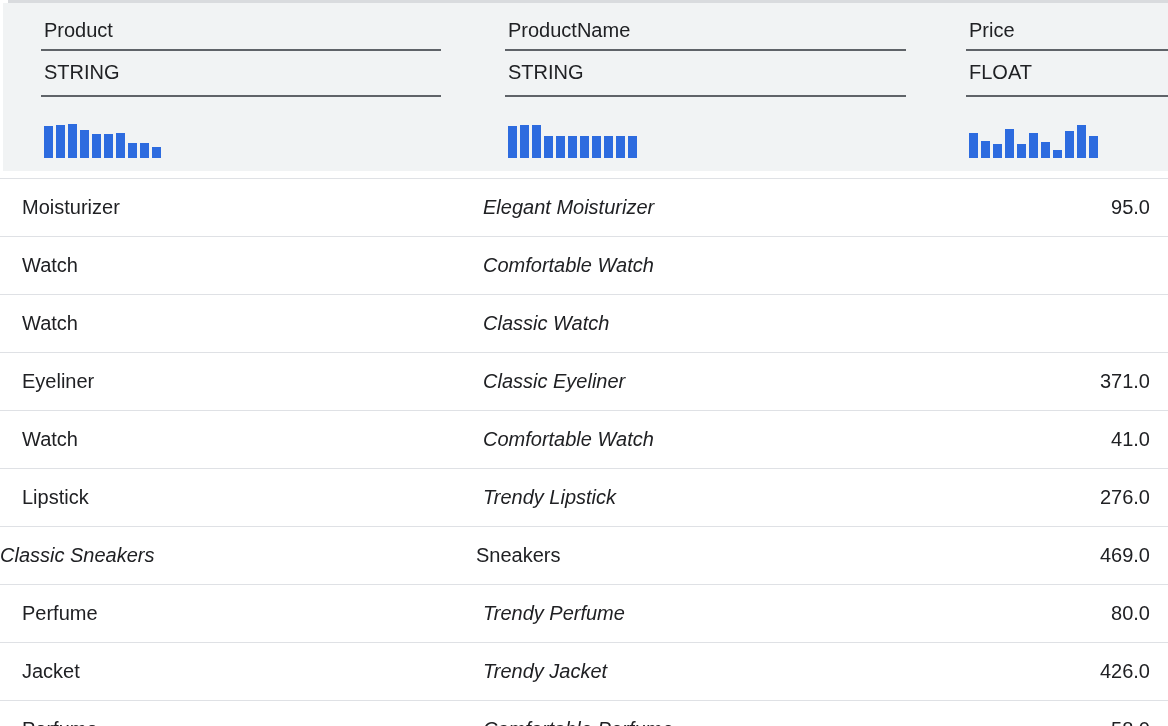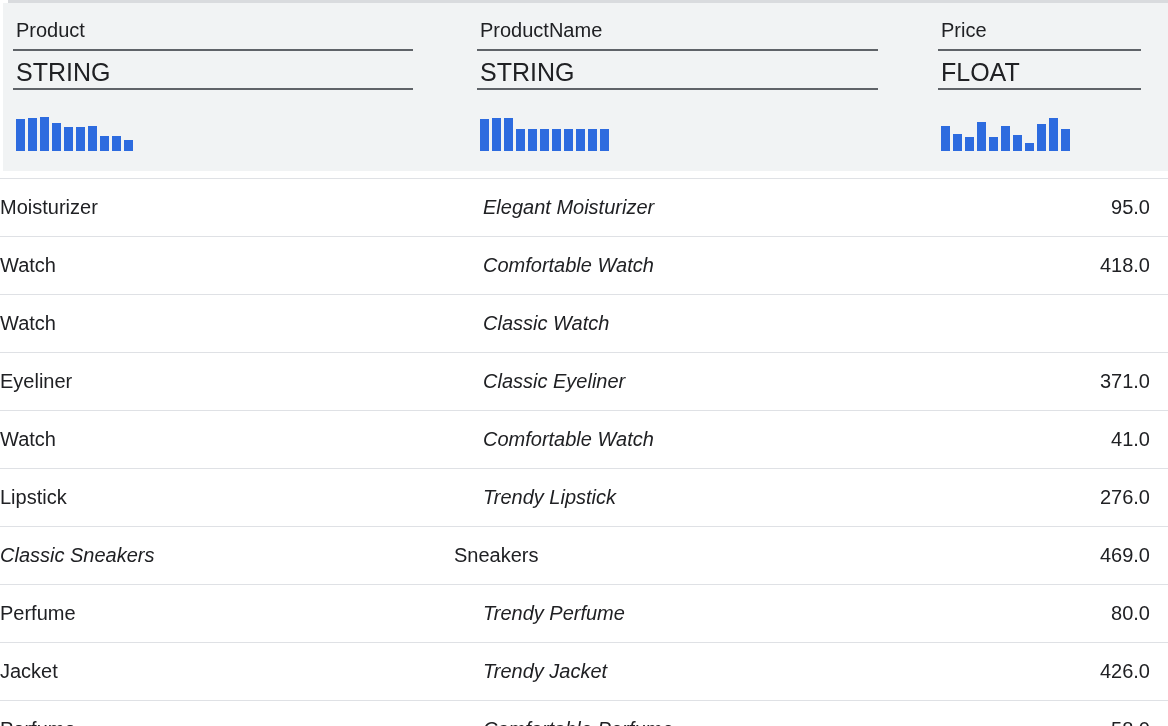--- a/index.html
+++ b/index.html
@@ -5,35 +5,35 @@
   html,body{margin:0;padding:0;background:#fff;}
   .screen{
     position:relative;width:1168px;height:726px;background:#ffffff;overflow:hidden;
     font-family:"Liberation Sans", sans-serif;color:var(--text,#202124);
   }
   
   .hscroll{position:absolute;top:0;left:0;width:1168px;height:3px;background:#ffffff;}
   .hscroll-thumb{position:absolute;top:0;left:8px;right:0;height:3px;background:var(--thumb,#d9dbde);}
   
   .header{position:absolute;top:3px;left:3px;right:0;height:168px;background:var(--header-bg,#f1f3f4);}
-  .hcol{position:absolute;top:0;}
+  .hcol{position:absolute;top:0;margin-left:28px;}
   .hcol-1{left:10px;width:400px;}
   .hcol-2{left:474px;width:401px;}
   .hcol-3{left:935px;width:203px;}
   .col-name{font-size:20px;line-height:30px;padding:12px 0 4px 3px;white-space:nowrap;}
   .rule{height:2px;background:var(--rule,#5f6368);}
-  .col-type{font-size:25px;line-height:30px;padding:6px 0 1px 3px;white-space:nowrap;}
+  .col-type{font-size:20px;line-height:30px;padding:6px 0 8px 3px;white-space:nowrap;}
   .hist{display:flex;align-items:flex-end;height:34px;margin-top:27px;padding-left:3px;gap:3px;}
   .bar{width:9px;background:var(--accent,#2d6bdf);}
   
   .rows{position:absolute;top:178px;left:0;right:0;}
   .row{display:flex;height:58px;box-sizing:border-box;border-top:1px solid var(--divider,#dfe1e5);
        align-items:center;font-size:20px;background:#ffffff;}
   .cell{box-sizing:border-box;white-space:nowrap;overflow:hidden;}
-  .c1{flex:0 0 483px;}
+  .c1{flex:0 0 483px;padding-left:22px;}
   .c2{flex:0 0 454px;font-style:italic;}
   .c3{flex:1 1 auto;text-align:right;padding-right:18px;}
 </style>
 </head>
 <body>
 
 <div class="screen">
 
   <div class="hscroll">
     <div class="hscroll-thumb"></div>
@@ -104,21 +104,20 @@
 
   <div class="rows">
       <div class="row">
         <div class="cell c1">Moisturizer</div>
         <div class="cell c2">Elegant Moisturizer</div>
         <div class="cell c3">95.0</div>
       </div>
       <div class="row">
         <div class="cell c1">Watch</div>
         <div class="cell c2">Comfortable Watch</div>
-        <div class="cell c3">418.0</div>
       </div>
       <div class="row">
         <div class="cell c1">Watch</div>
         <div class="cell c2">Classic Watch</div>
       </div>
       <div class="row">
         <div class="cell c1">Eyeliner</div>
         <div class="cell c2">Classic Eyeliner</div>
         <div class="cell c3">371.0</div>
       </div>

